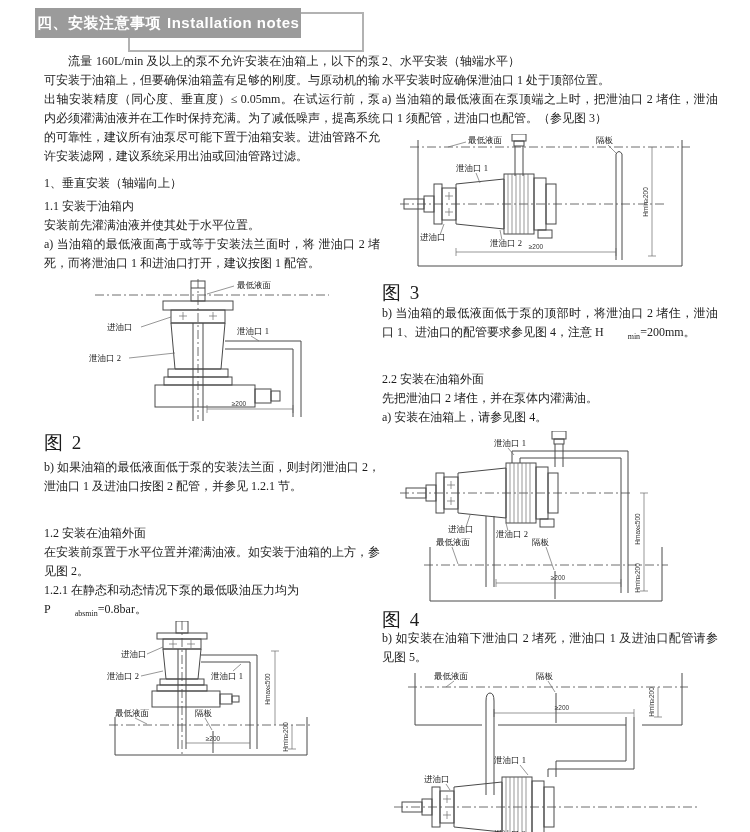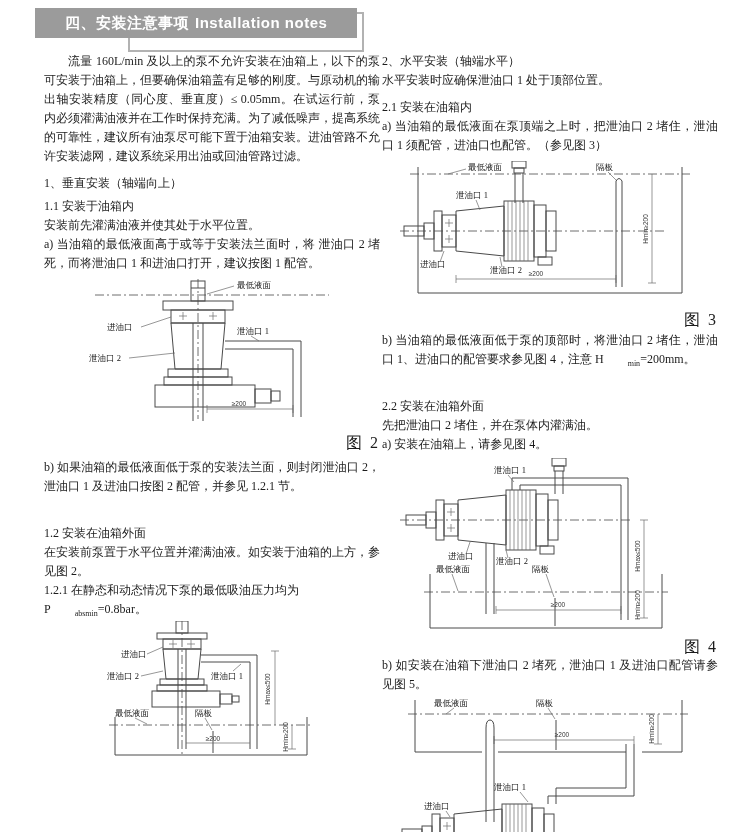--- a/index.html
+++ b/index.html
@@ -11,39 +11,39 @@
   
   .header-outline {
     position:absolute; left:128px; top:12px; width:232px; height:36px;
     border:2px solid #b2b2b2; z-index:1; background:transparent;
   }
   .header-band {
     position:absolute; left:35px; top:8px; z-index:2;
     background:#9b9b9b; color:#ffffff;
     font-family:"Liberation Sans","DejaVu Sans",sans-serif;
     font-weight:bold; font-size:15px; line-height:20px;
-    padding:5px 30px; letter-spacing:0.5px; white-space:nowrap;
+    padding:5px 2px; letter-spacing:0.5px; white-space:nowrap;
   }
   .header-band .en { font-weight:bold; margin-left:6px; }
   
   .col { position:absolute; top:52px; width:336px; }
   .col-left  { left:44px; }
   .col-right { left:382px; }
   p { margin:0; font-size:12px; line-height:19px; text-align:justify; }
   .indent { text-indent:2em; }
   .mt14 { margin-top:28px; }
   .mt8  { margin-top:8px; }
   .mt6  { margin-top:6px; }
   .mt4  { margin-top:4px; }
   .mt2  { margin-top:2px; }
   sub { font-size:8px; line-height:0;margin-left:24px; }
   
   .fig { width:100%; text-align:center; }
   .fig svg { display:inline-block; }
-  .cap { font-size:16px; line-height:19px; text-align:right; letter-spacing:2px; }
+  .cap { font-size:19px; line-height:19px; text-align:left; letter-spacing:2px; }
   
   .ln { fill:none; stroke:#4a4a4a; stroke-width:1; }
   .thin { fill:none; stroke:#6a6a6a; stroke-width:0.7; }
   .dd { fill:none; stroke:#4a4a4a; stroke-width:0.8; stroke-dasharray:9 3 2 3; }
   .lbl { font-size:8.5px; fill:#161616; font-family:"Liberation Serif","DejaVu Serif",serif; }
   .dim { font-size:6.5px; fill:#333333; font-family:"Liberation Sans","DejaVu Sans",sans-serif; }
 </style>
 </head>
 <body>
 
@@ -161,21 +161,20 @@
         <line class="thin" x1="79" y1="122" x2="143" y2="122"></line>
         <text class="dim" x="106" y="120" text-anchor="middle">≥200</text>
       </svg>
     </div>
 
   </div>
 
   <div class="col col-right">
     <p>2、水平安装（轴端水平）</p>
     <p>水平安装时应确保泄油口 1 处于顶部位置。</p>
-    <p class="mt8">2.1 安装在油箱内</p>
     <p>a) 当油箱的最低液面在泵顶端之上时，把泄油口 2 堵住，泄油口 1 须配管，进油口也配管。（参见图 3）</p>
 
     <div class="fig mt6">
       <svg width="300" height="145" viewBox="0 0 300 145">
 
         <path class="ln" d="M18,6 V132 M282,6 V132 M18,132 H282"></path>
         <line class="dd" x1="10" y1="13" x2="290" y2="13"></line>
         <text class="lbl" x="68" y="9">最低液面</text>
         <line class="thin" x1="66" y1="8" x2="48" y2="13"></line>
         <text class="lbl" x="196" y="9">隔板</text>

